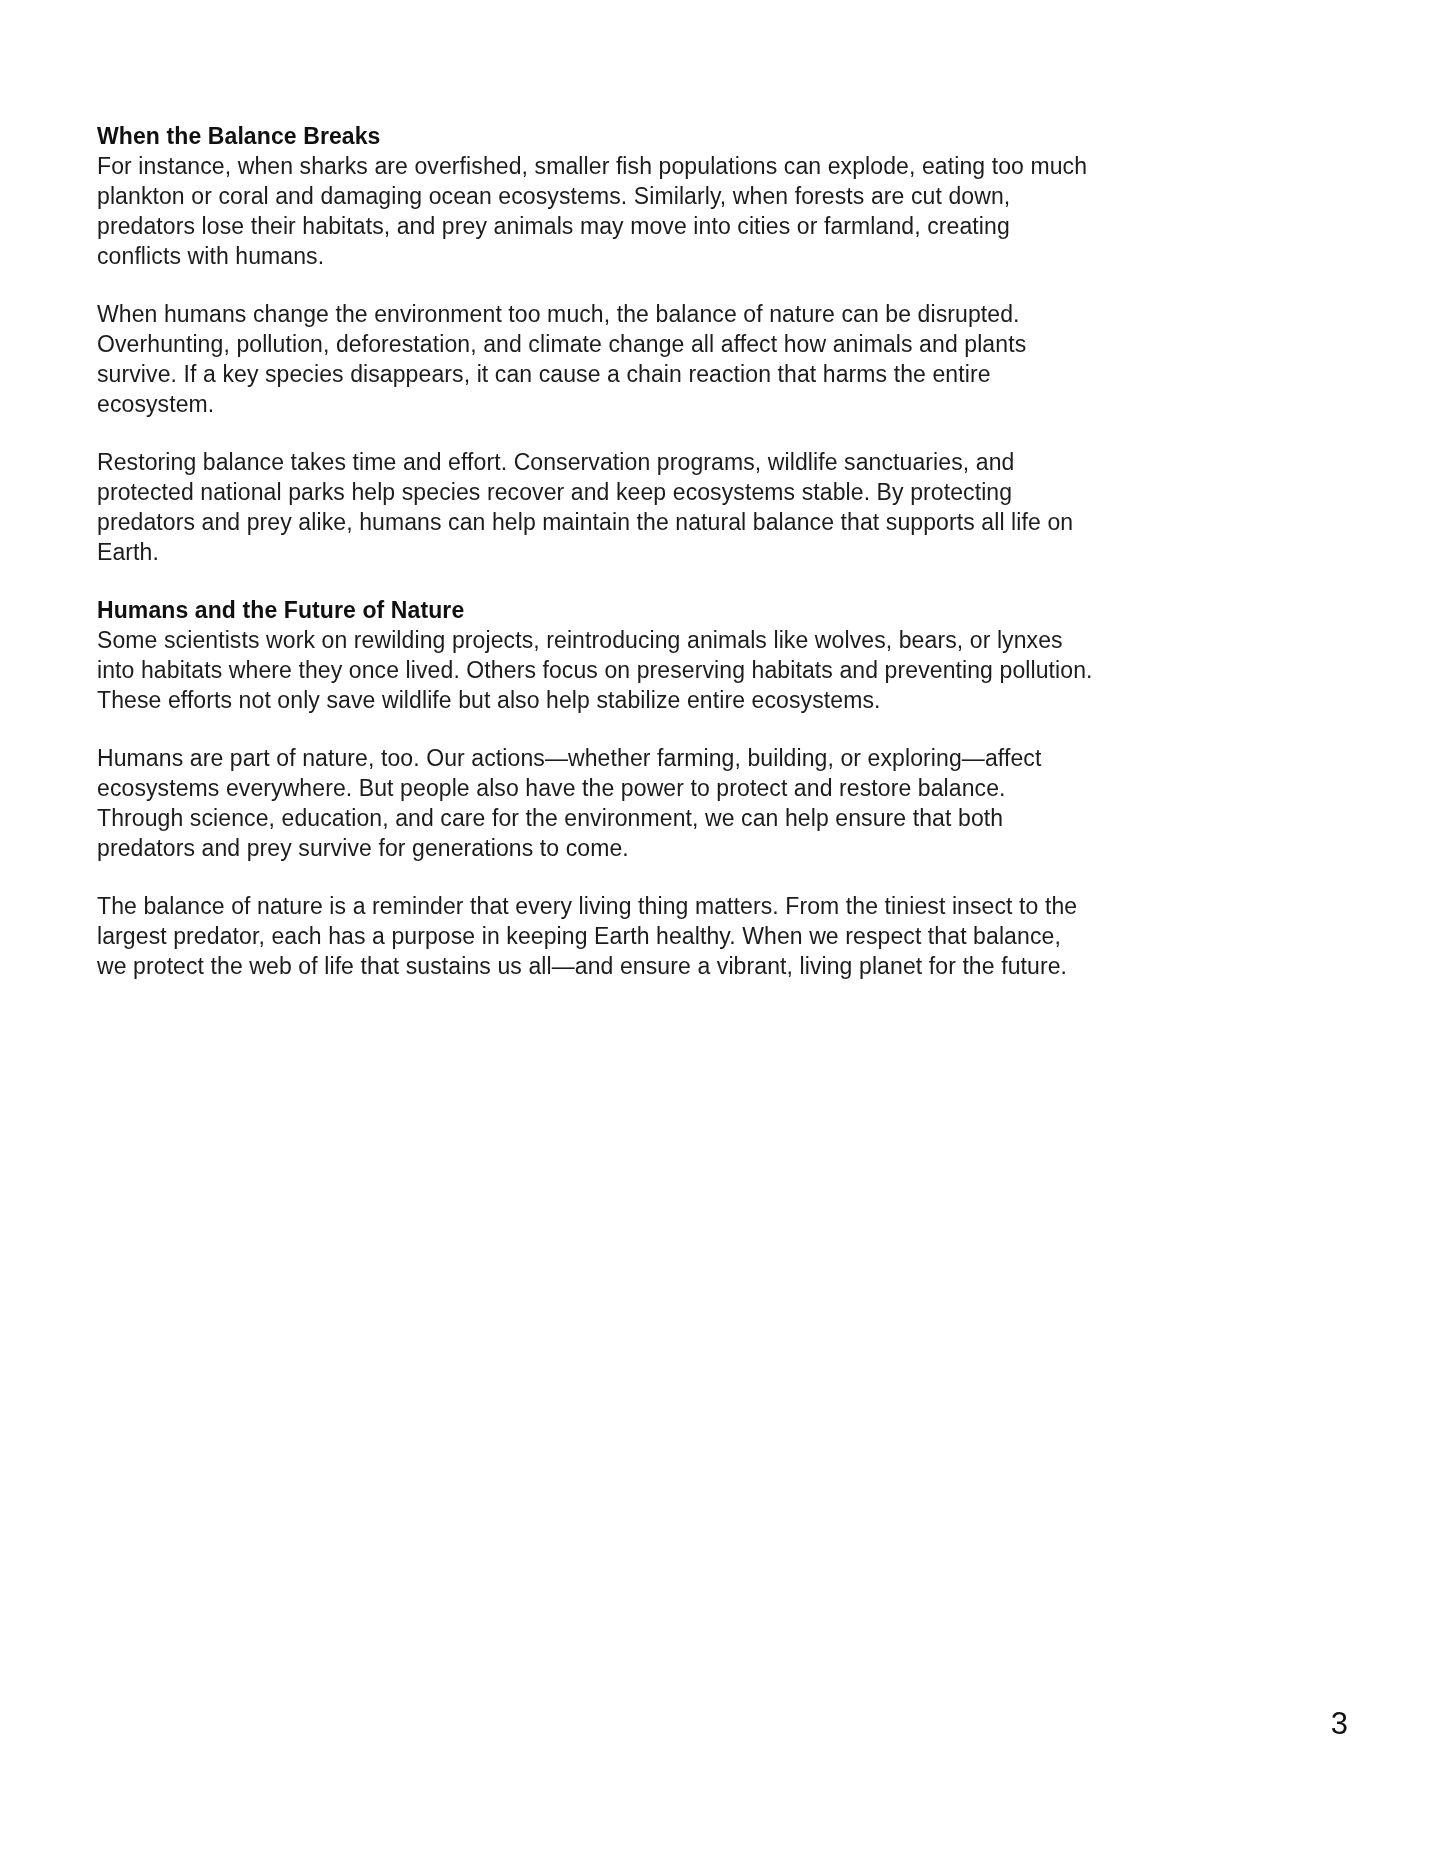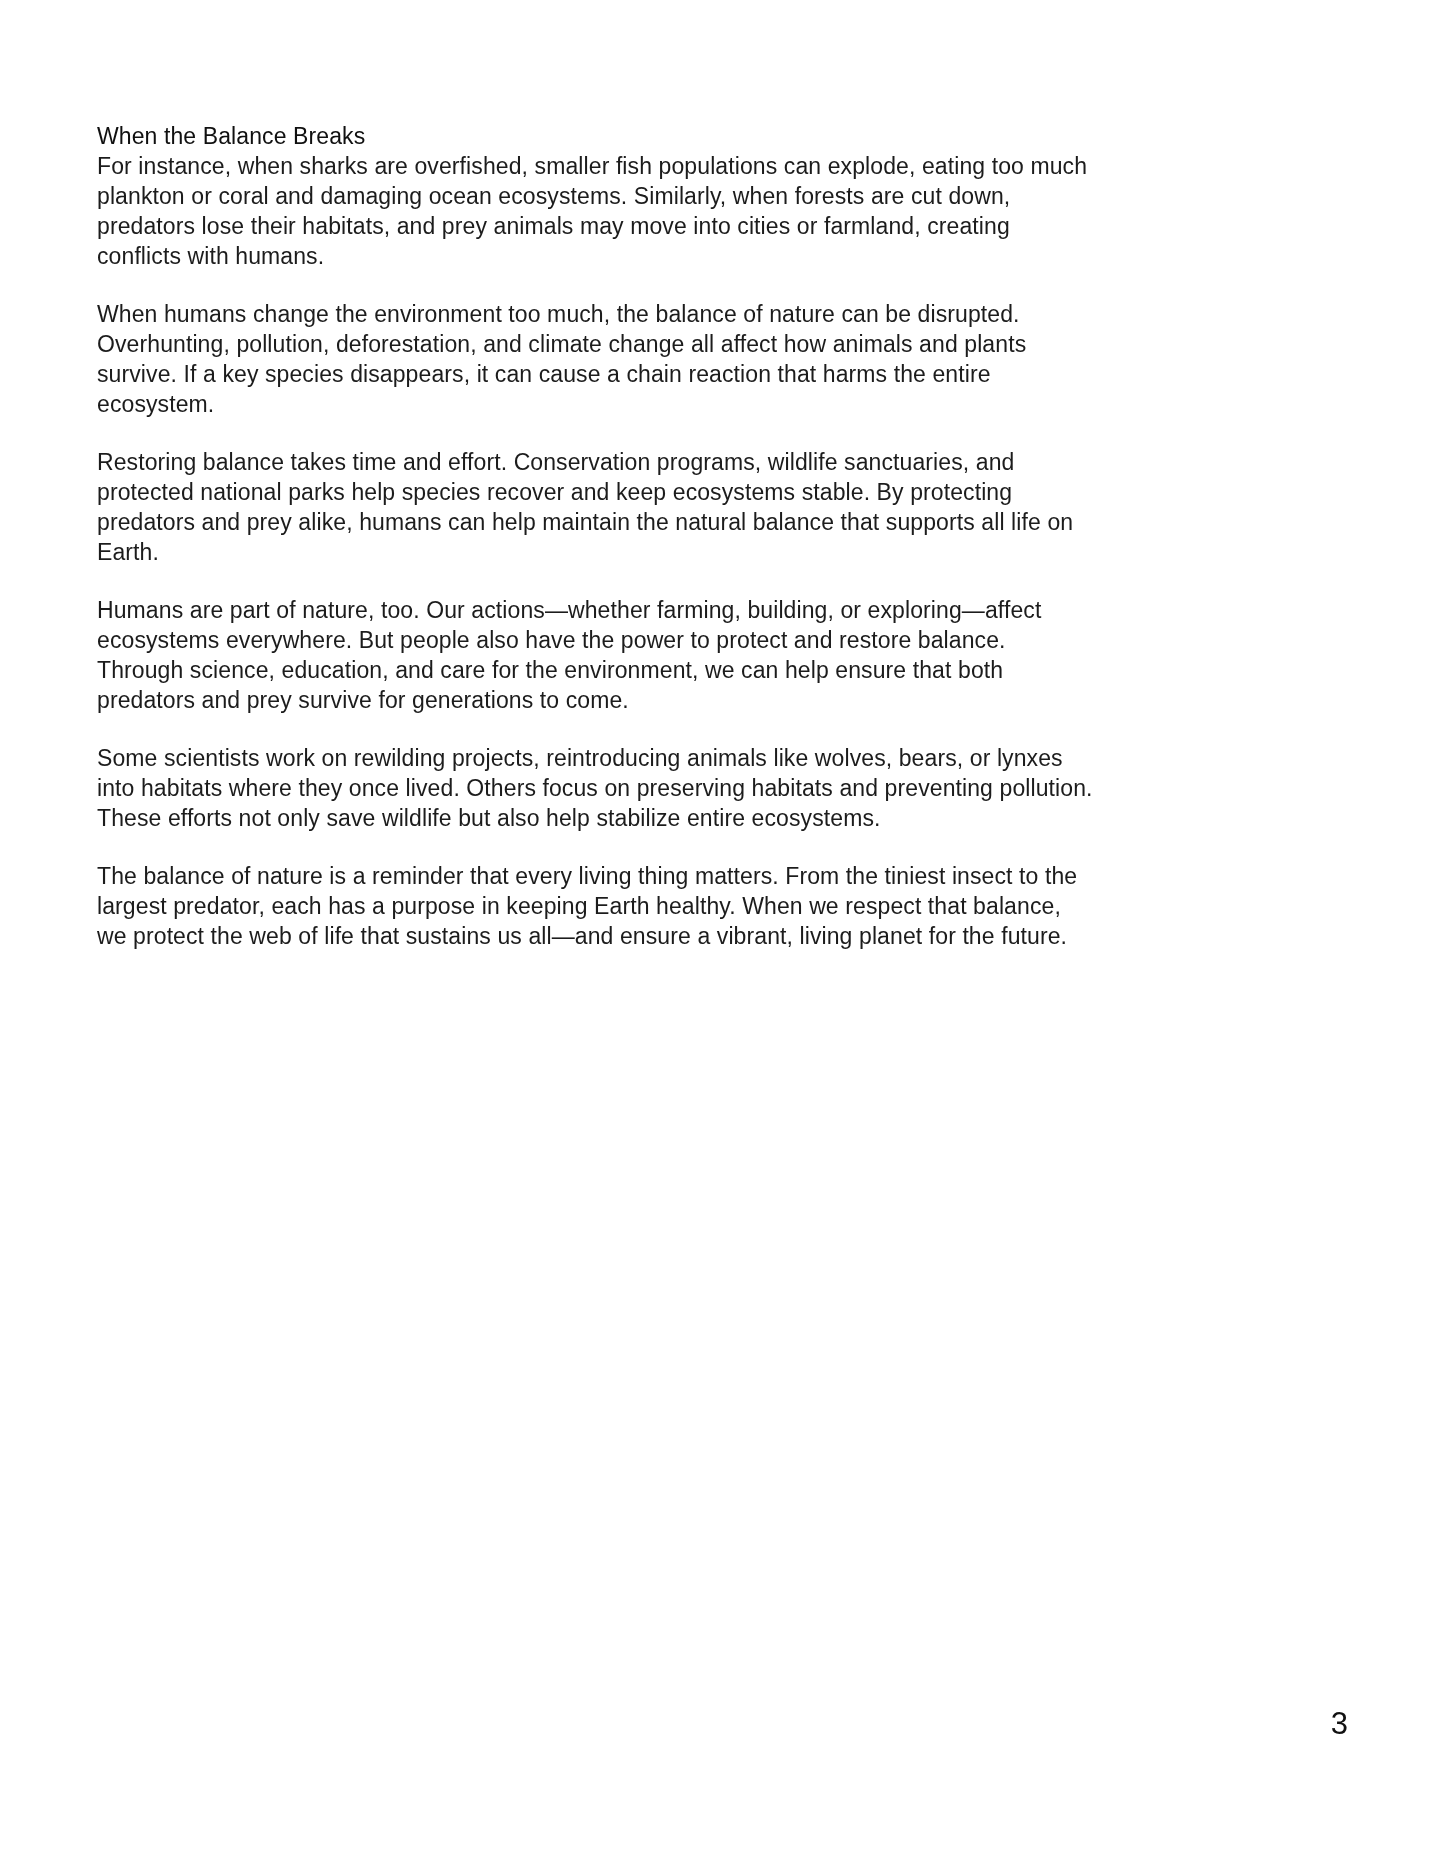--- a/index.html
+++ b/index.html
@@ -28,21 +28,21 @@
 
   .doc-content {
     position: absolute;
     left: 97px;
     top: 121px;
     width: 998px;
   }
 
   .doc-content h2 {
     font-size: 23px;
-    font-weight: 400;
+    font-weight: 700;
     line-height: 30px;
     color: #101010;
     letter-spacing: 0.1px;
   }
 
   .doc-content p {
     font-size: 23px;
     font-weight: 400;
     line-height: 30px;
     color: #1c1c1c;
@@ -69,21 +69,22 @@
 
 <div class="doc-page">
 
   <div class="doc-content">
 
     <h2>When the Balance Breaks</h2>
     <p>For instance, when sharks are overfished, smaller fish populations can explode, eating too much plankton or coral and damaging ocean ecosystems. Similarly, when forests are cut down, predators lose their habitats, and prey animals may move into cities or farmland, creating conflicts with humans.</p>
     <p>When humans change the environment too much, the balance of nature can be disrupted. Overhunting, pollution, deforestation, and climate change all affect how animals and plants survive. If a key species disappears, it can cause a chain reaction that harms the entire ecosystem.</p>
     <p>Restoring balance takes time and effort. Conservation programs, wildlife sanctuaries, and protected national parks help species recover and keep ecosystems stable. By protecting predators and prey alike, humans can help maintain the natural balance that supports all life on Earth.</p>
 
+    <h2>Humans and the Future of Nature</h2>
+    <p>Some scientists work on rewilding projects, reintroducing animals like wolves, bears, or lynxes into habitats where they once lived. Others focus on preserving habitats and preventing pollution. These efforts not only save wildlife but also help stabilize entire ecosystems.</p>
     <p>Humans are part of nature, too. Our actions—whether farming, building, or exploring—affect ecosystems everywhere. But people also have the power to protect and restore balance. Through science, education, and care for the environment, we can help ensure that both predators and prey survive for generations to come.</p>
-    <p>Some scientists work on rewilding projects, reintroducing animals like wolves, bears, or lynxes into habitats where they once lived. Others focus on preserving habitats and preventing pollution. These efforts not only save wildlife but also help stabilize entire ecosystems.</p>
     <p>The balance of nature is a reminder that every living thing matters. From the tiniest insect to the largest predator, each has a purpose in keeping Earth healthy. When we respect that balance, we protect the web of life that sustains us all—and ensure a vibrant, living planet for the future.</p>
 
   </div>
 
   <div class="page-number">3</div>
 
 </div>
 
 </body></html>

